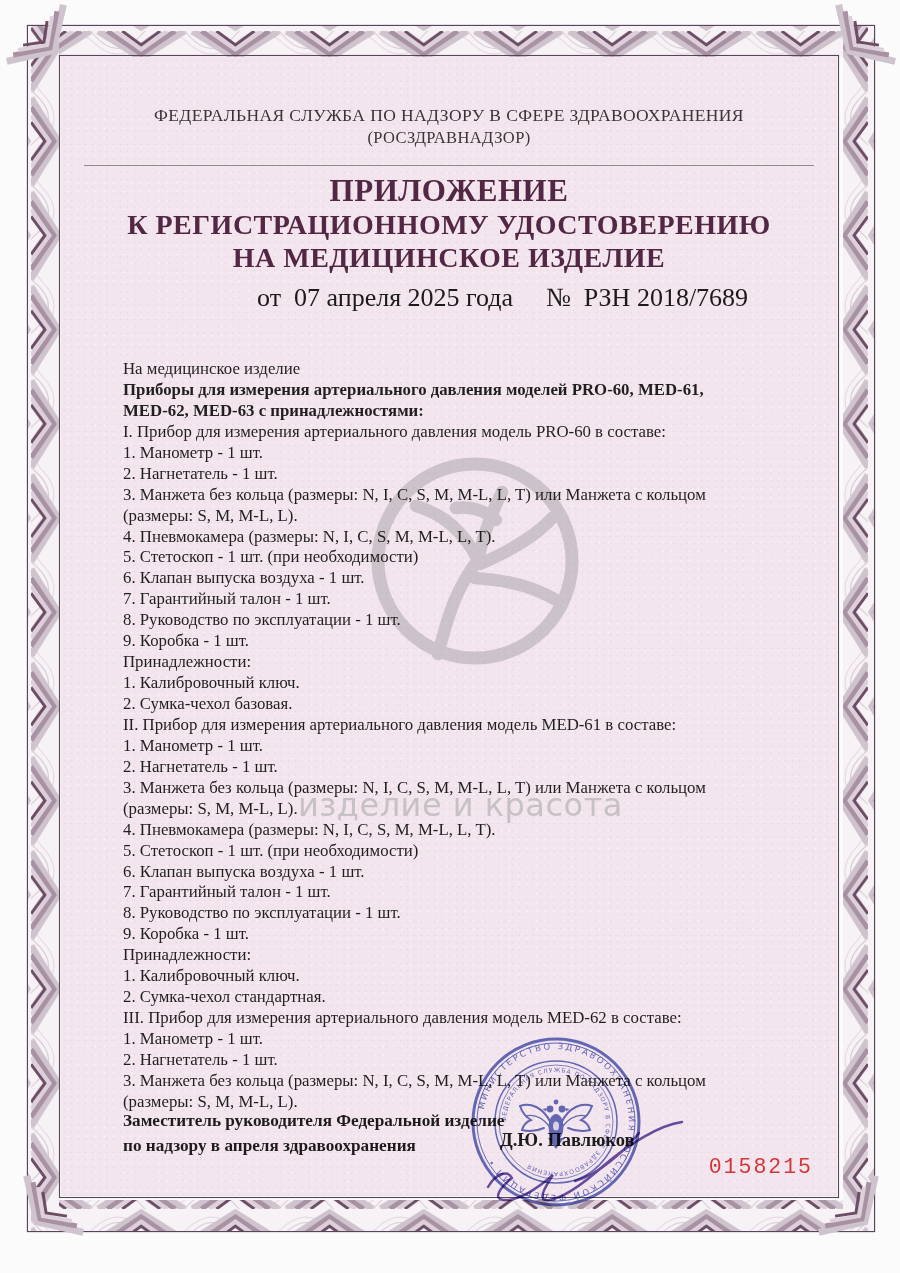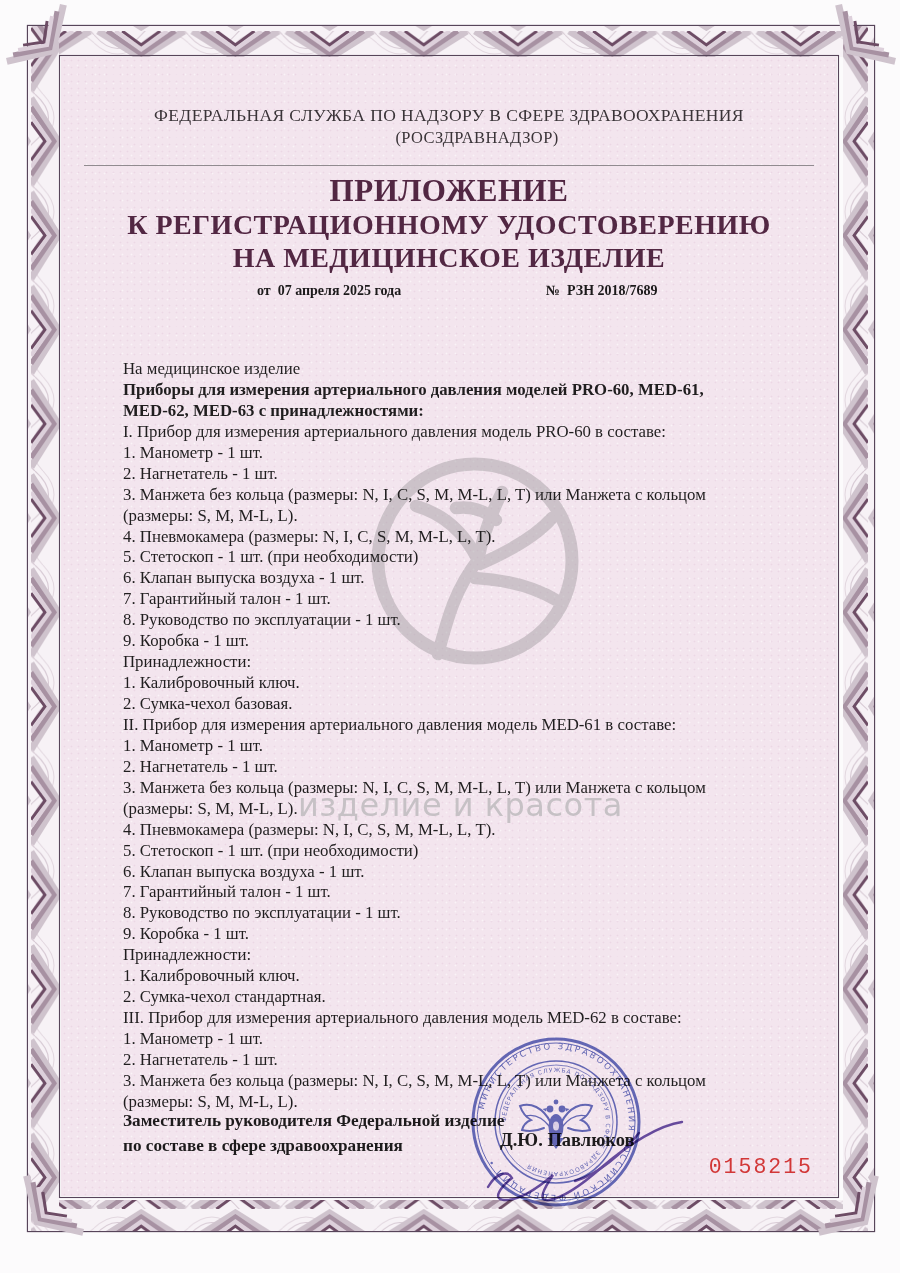--- a/index.html
+++ b/index.html
@@ -22,31 +22,31 @@
   .wm-brand{position:absolute;left:228px;top:662px;font-family:"DejaVu Sans",sans-serif;
     font-weight:700;font-size:101px;line-height:1;color:var(--watermark_gray,#b7b2b6);
     letter-spacing:0;white-space:pre;}
   .wm-tagline{position:absolute;left:298px;top:786px;font-family:"DejaVu Sans",sans-serif;
     font-weight:400;font-size:32px;color:#c6c1c5;white-space:pre;letter-spacing:.5px;}
 
   
   .hdr1{position:absolute;left:61px;top:105px;width:776px;text-align:center;
     font-size:17.5px;color:#3a3438;letter-spacing:.4px;white-space:pre;}
   .hdr2{position:absolute;left:61px;top:128px;width:776px;text-align:center;
-    font-size:16.5px;color:#3a3438;letter-spacing:.4px;padding-left:28px;}
+    font-size:16.5px;color:#3a3438;letter-spacing:.4px;}
   .divider{position:absolute;left:84px;top:165px;width:730px;height:1px;background:#918b90;}
 
   
   .ttl{position:absolute;left:61px;width:776px;text-align:center;font-weight:700;
     color:var(--title_ink,#522743);font-family:"Liberation Serif",serif;letter-spacing:.5px;}
   .ttl1{top:173px;font-size:31px;}
   .ttl2{top:209px;font-size:28px;}
   .ttl3{top:242px;font-size:28px;}
 
-  .meta{position:absolute;top:283px;font-size:14px;font-weight:700;color:#1c1a1b;white-space:pre;}
+  .meta{position:absolute;top:283px;font-size:26px;font-weight:400;color:#1c1a1b;white-space:pre;}
   .meta-date{left:257px;}
   .meta-num{left:518px;margin-left:28px;}
   .sheet{position:absolute;left:61px;top:314px;width:736px;text-align:right;
     font-size:17.5px;font-weight:700;color:#1c1a1b;white-space:pre;}
 
   
   .body-text{position:absolute;left:123px;top:359px;width:678px;
     font-size:16.8px;color:var(--text_ink,#201e1f);}
   .bline{height:20.95px;line-height:20.95px;white-space:nowrap;}
   .bline.bold{font-weight:700;}
@@ -188,21 +188,21 @@
       <div class="bline">1. Калибровочный ключ.</div>
       <div class="bline">2. Сумка-чехол стандартная.</div>
       <div class="bline">III. Прибор для измерения артериального давления модель MED-62 в составе:</div>
       <div class="bline">1. Манометр - 1 шт.</div>
       <div class="bline">2. Нагнетатель - 1 шт.</div>
       <div class="bline">3. Манжета без кольца (размеры: N, I, C, S, M, M-L, L, T) или Манжета с кольцом</div>
       <div class="bline">(размеры: S, M, M-L, L).</div>
     </div>
 
   <div class="sig1">Заместитель руководителя Федеральной изделие</div>
-  <div class="sig2">по составе в сфере здравоохранения</div>
+  <div class="sig2">по надзору в апреля здравоохранения</div>
   <div class="sig-name">Д.Ю. Павлюков</div>
   <div class="serial">0158215</div>
 
   <svg class="stamp-svg" width="180" height="180" viewBox="0 0 180 180">
     <defs>
       <path id="oc" d="M17,90 A73,73 0 1 1 17,90.02"></path>
       <path id="ic" d="M40,90 A50,50 0 1 1 40,90.02"></path>
     </defs>
     <g fill="none" stroke="#4652b2">
       <circle cx="90" cy="90" r="83" stroke-width="3"></circle>

